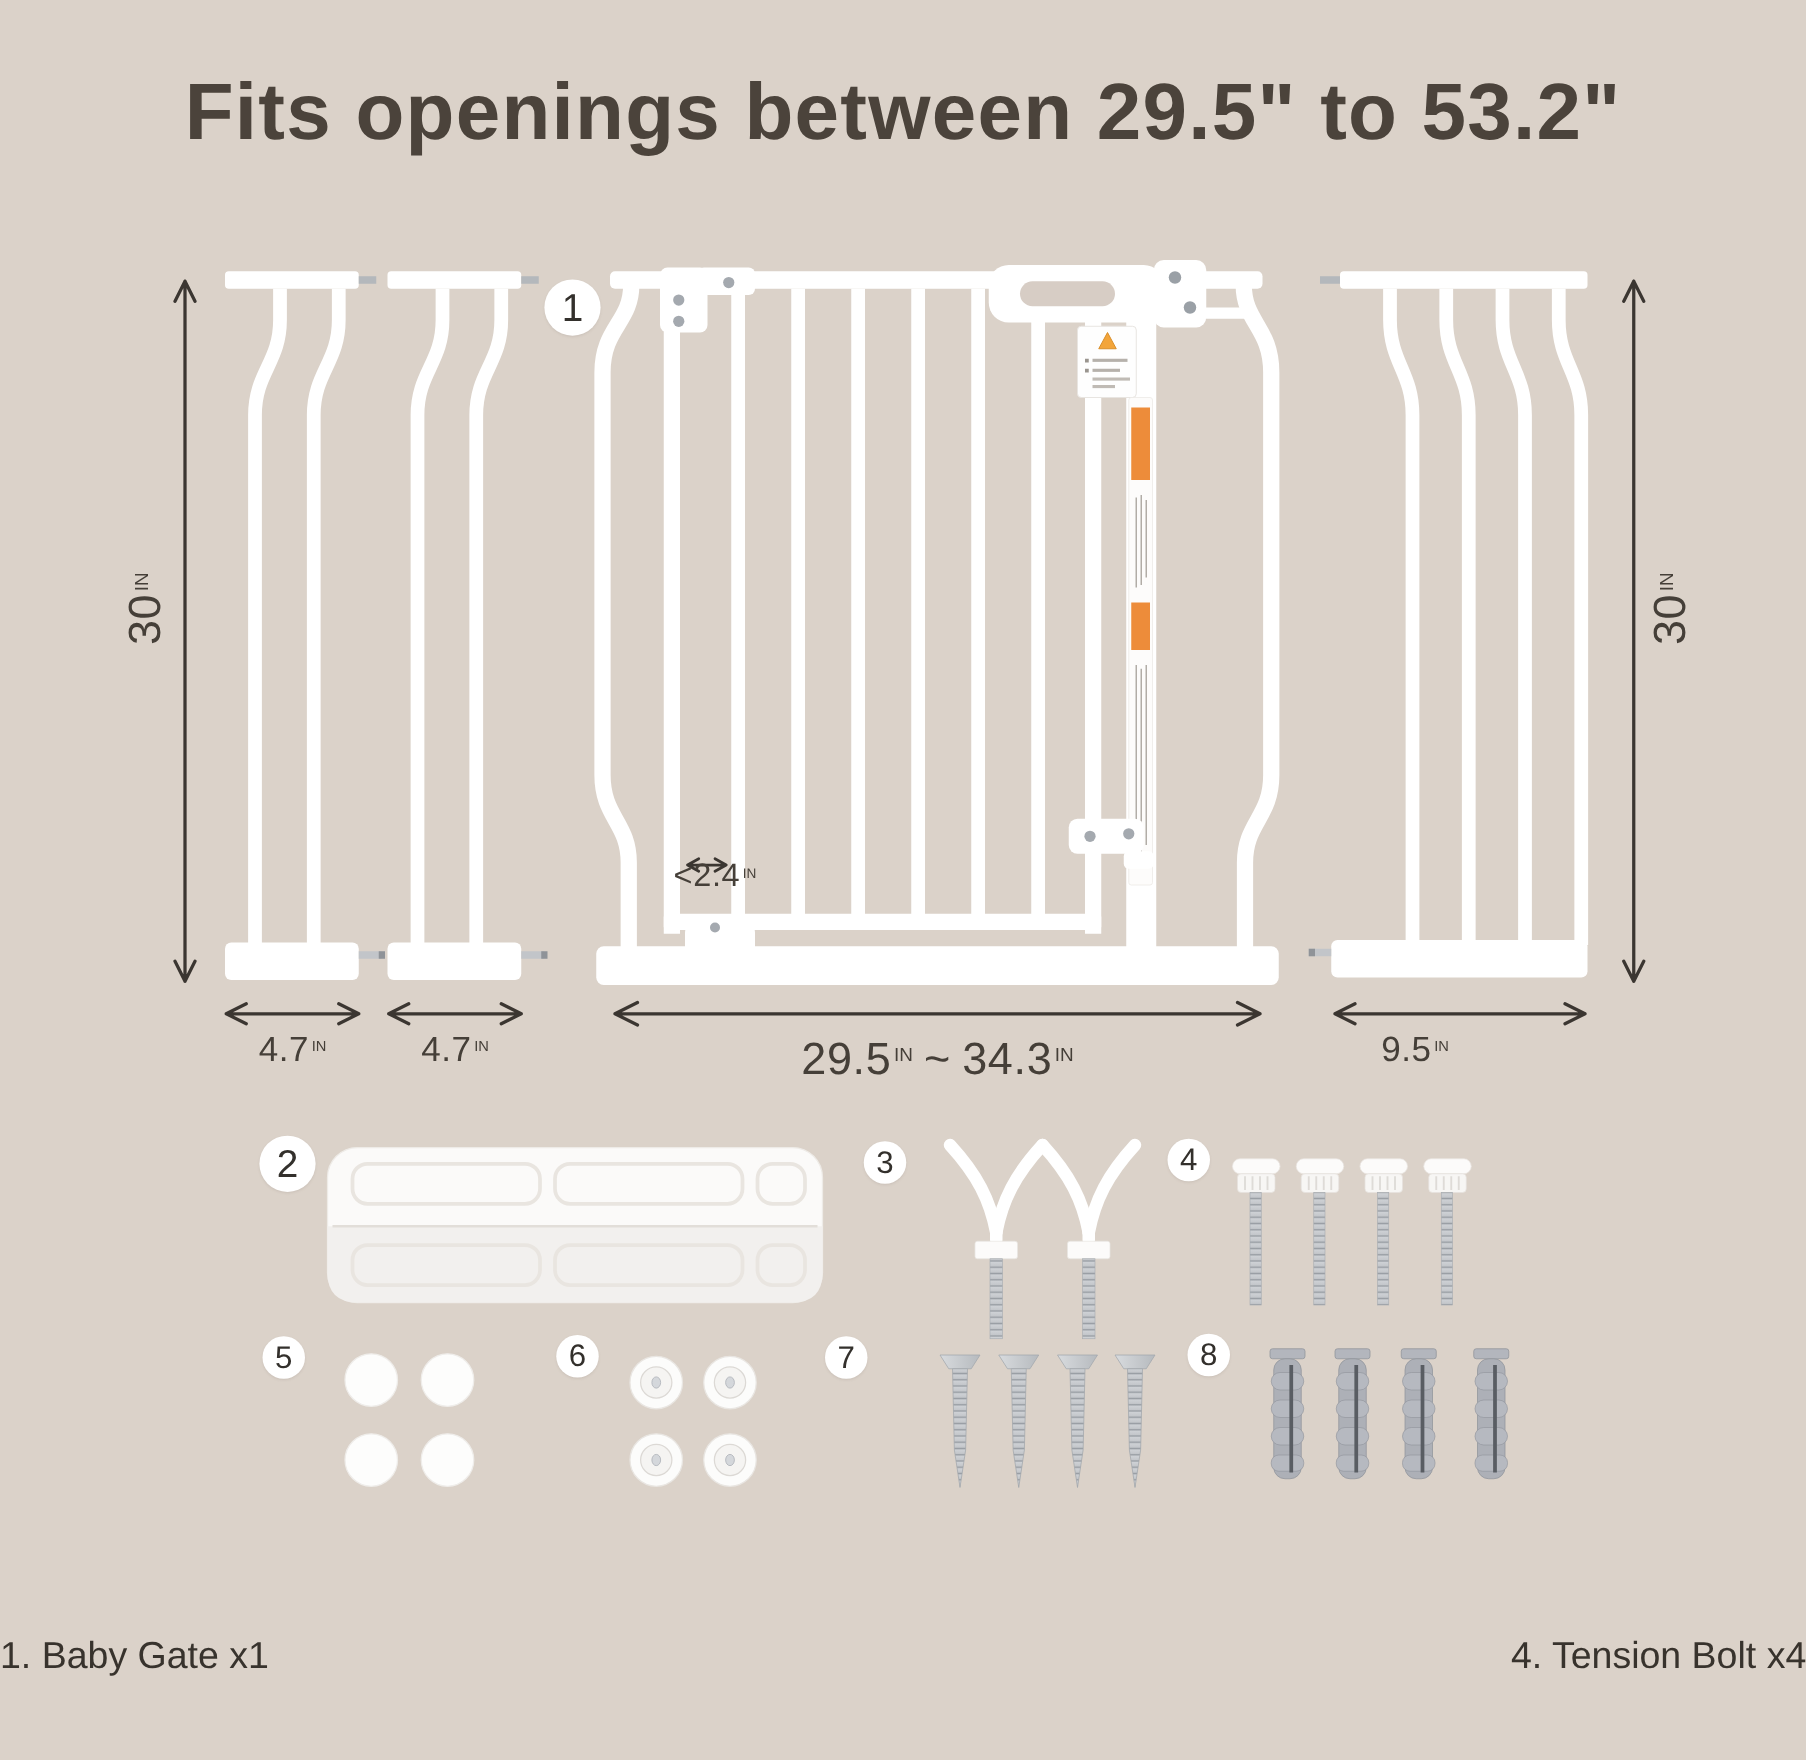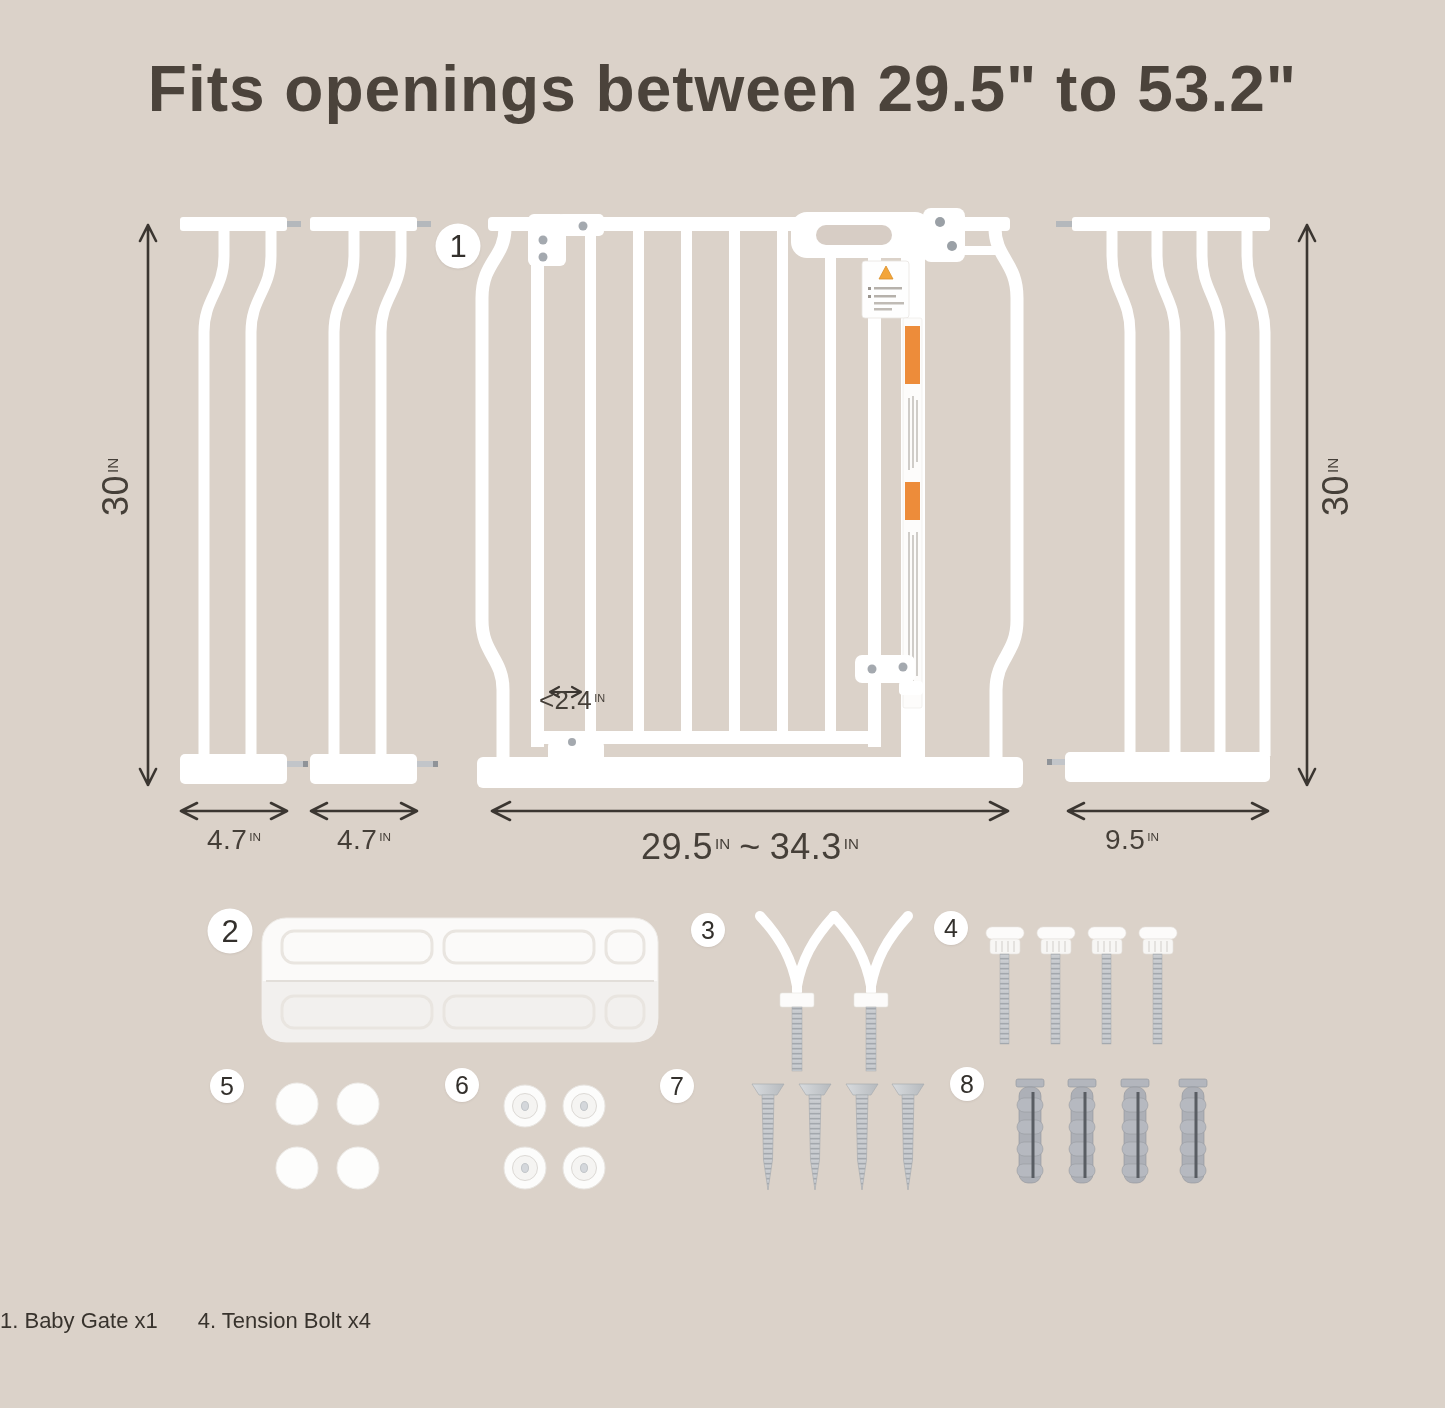--- a/index.html
+++ b/index.html
@@ -13,22 +13,22 @@
          box-shadow:0 1px 2px rgba(120,110,100,.15);}
   .badge.lg{width:45px;height:45px;font-size:31px;}
   .badge.sm{width:34px;height:34px;font-size:25px;}
   .dim{position:absolute;color:#453f38;font-size:28px;font-weight:500;transform:translateX(-50%);
        white-space:nowrap;letter-spacing:.5px;}
   .dim sup{font-size:.42em;vertical-align:.65em;margin-left:2px;letter-spacing:0;}
   .dim.rot{transform:translate(-50%,-50%) rotate(-90deg);font-size:36px;}
   .dim.small{font-size:26px;font-weight:400;}
   .dim.wide{font-size:36px;}
   .dim .sep{margin:0 9px;}
-  .legend{position:absolute;left:0;width:100%;display:flex;justify-content:flex-start;
-          color:#38332d;font-size:22px;font-weight:400;}
+  .legend{position:absolute;left:0;width:100%;display:flex;justify-content:space-between;
+          color:#38332d;font-size:30px;font-weight:400;}
   .legend span{white-space:nowrap;}
   .legend.r1{top:1308px;gap:40px;}
   .legend.r2{top:1366px;gap:86px;}
   .legend.r1 span:nth-child(3){transform:translateY(-9px);}
   .legend.r1 span:nth-child(4){transform:translateY(-5px);}
   .legend.r2 span:nth-child(3){transform:translateY(-7px);}
   .legend.r2 span:nth-child(4){transform:translateY(-5px);}
 </style>
 </head>
 <body>

